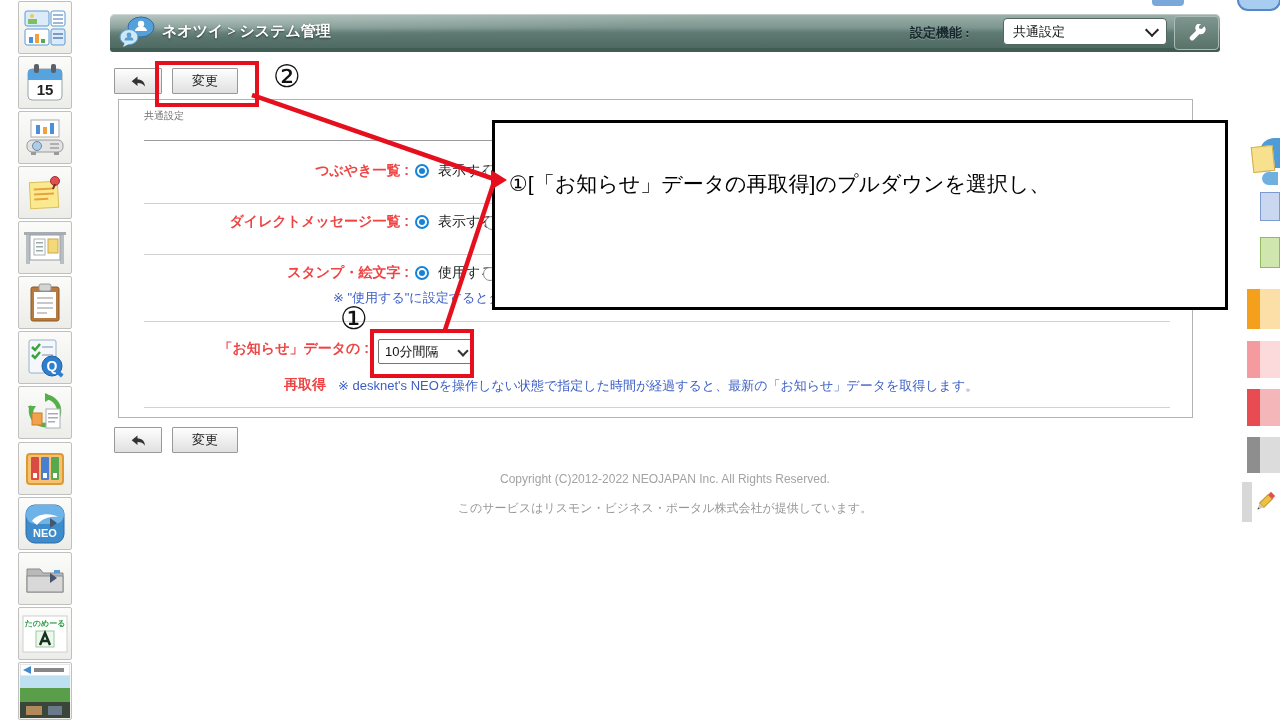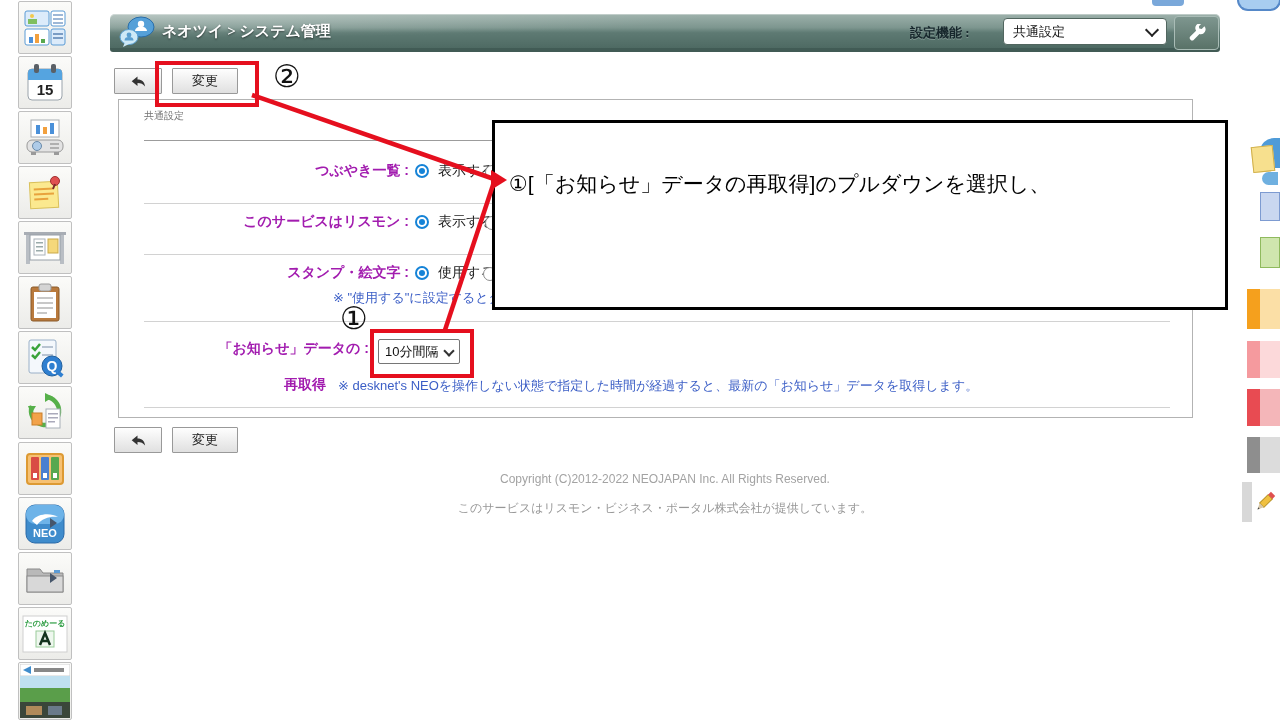--- a/index.html
+++ b/index.html
@@ -35,28 +35,28 @@
   
   .btn{position:absolute;height:26px;background:linear-gradient(#fefefe,#ececec 60%,#e0e0e0);
       border:1px solid #999;border-radius:1px;color:#222;font-size:13px;
       display:flex;align-items:center;justify-content:center;box-sizing:border-box;cursor:pointer;}
   
   .panel{position:absolute;left:118px;top:99px;width:1075px;height:319px;background:#fff;
       border:1px solid #b3b3b3;box-sizing:border-box;}
   .panel-heading{position:absolute;left:25px;top:9px;font-size:10px;font-weight:normal;color:#737373;}
   .rule{position:absolute;left:25px;right:22px;top:40px;height:1px;background:#9c9c9c;}
   .sep{position:absolute;left:25px;right:22px;height:1px;background:#d2d2d2;}
-  .flabel{position:absolute;left:0;font-size:14px;font-weight:bold;color:#a21caf;text-align:right;}
+  .flabel{position:absolute;left:0;font-size:14px;font-weight:bold;color:#ef4444;text-align:right;}
   .fopt{position:absolute;font-size:14px;color:#222;}
   .fnote{position:absolute;font-size:13px;color:#3b5ec6;}
   .radio{position:absolute;width:14px;height:14px;border-radius:50%;background:#fff;
       border:1px solid #8d8d8d;box-sizing:border-box;cursor:pointer;}
   .radio.sel{border:2px solid #1583d7;}
   .radio.sel::after{content:'';position:absolute;inset:2px;border-radius:50%;background:#1583d7;}
-  .form-select{position:absolute;left:259px;top:239px;width:82px;height:25px;background:#fff;
+  .form-select{position:absolute;left:259px;top:239px;width:96px;height:25px;background:#fff;
       border:1px solid #767676;border-radius:2px;display:flex;align-items:center;padding:0 6px;
       font-size:13px;color:#111;box-sizing:border-box;cursor:pointer;}
   .form-select .chev{width:6px;height:6px;border-right:2px solid #333;border-bottom:2px solid #333;margin-bottom:2px;}
   
   .footer-line{position:absolute;left:110px;width:1110px;text-align:center;color:#a3a3a3;font-size:12px;}
   
   .callout{position:absolute;left:492px;top:87px;width:730px;height:184px;background:#fff;
       border:3px solid #000;z-index:20;margin-top:33px;}
   .callout-line{position:absolute;left:14px;font-size:21px;color:#000;white-space:nowrap;}
   .ann-svg{position:absolute;left:0;top:0;z-index:30;pointer-events:none;}
@@ -258,21 +258,21 @@
   <div class="panel">
     <div class="panel-heading">共通設定</div>
     <div class="rule"></div>
 
     <div class="flabel" style="width:290px;top:62px">つぶやき一覧 :</div>
     <div class="radio sel" style="left:296px;top:64px"></div>
     <div class="fopt" style="left:319px;top:62px">表示する</div>
     <div class="radio" style="left:366px;top:65px"></div>
     <div class="sep" style="top:103px"></div>
 
-    <div class="flabel" style="width:290px;top:113px">このサービスはリスモン :</div>
+    <div class="flabel" style="width:290px;top:113px">ダイレクトメッセージ一覧 :</div>
     <div class="radio sel" style="left:296px;top:115px"></div>
     <div class="fopt" style="left:319px;top:113px">表示する</div>
     <div class="radio" style="left:366px;top:116px"></div>
     <div class="sep" style="top:154px"></div>
 
     <div class="flabel" style="width:290px;top:164px">スタンプ・絵文字 :</div>
     <div class="radio sel" style="left:296px;top:166px"></div>
     <div class="fopt" style="left:319px;top:164px">使用する</div>
     <div class="radio" style="left:364px;top:167px"></div>
     <div class="fopt" style="left:390px;top:164px">使用しない</div>

